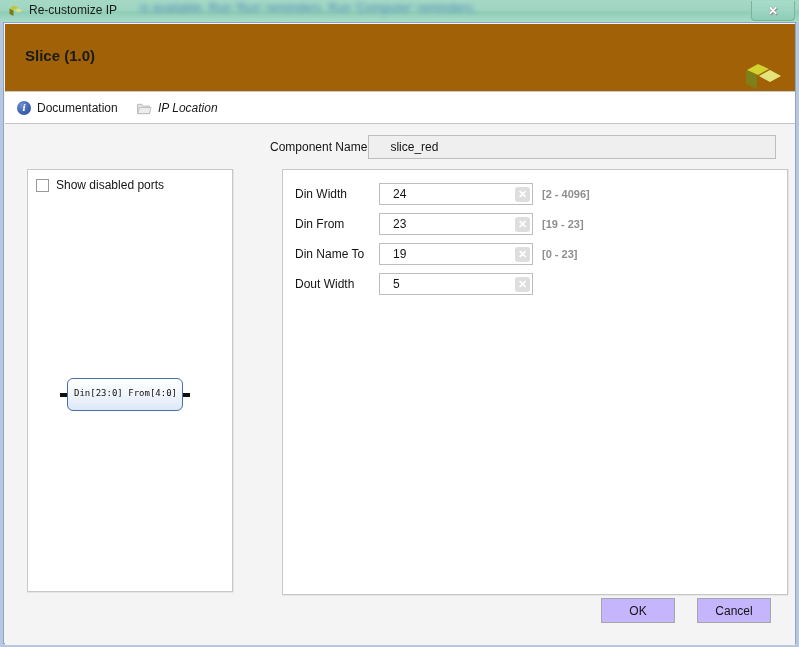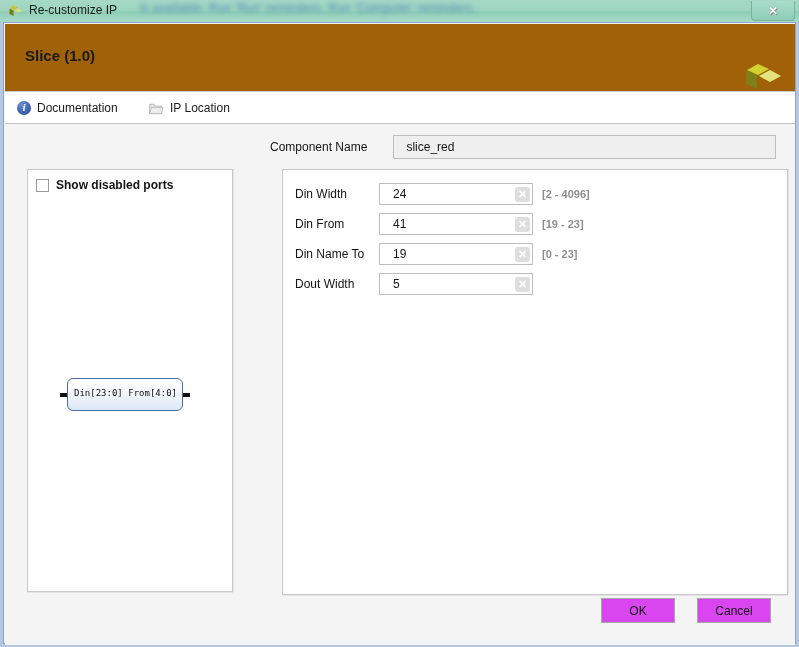--- a/index.html
+++ b/index.html
@@ -132,21 +132,21 @@
     top: 6px;
     height: 20px;
     display: flex;
     align-items: center;
     gap: 6px;
     font-size: 12px;
     color: #1a1a1a;
     white-space: nowrap;
   }
   .tool-link.doc { left: 12px; }
-  .tool-link.loc { left: 144px; color: #1a1a1a; }
+  .tool-link.loc { left: 132px; color: #1a1a1a; font-style: italic; }
 
   .info-icon {
     width: 14px; height: 14px;
     border-radius: 50%;
     background: radial-gradient(circle at 35% 28%, #6f8fd0 0%, #3f63b4 55%, #2b4a95 100%);
     color: #ffffff;
     font-family: "Liberation Serif", serif;
     font-style: italic;
     font-weight: bold;
     font-size: 11px;
@@ -172,21 +172,20 @@
     border: 1px solid #c8c8c8;
     box-shadow: 0 1px 0 #e4e4e4, 1px 0 0 #e4e4e4;
     box-sizing: border-box;
   }
   .chk-row {
     position: absolute;
     left: 8px; top: 8px;
     display: flex;
     align-items: center;
     gap: 7px;
-    font-weight: bold;
   }
   .chk-box {
     width: 13px; height: 13px;
     border: 1px solid #9a9a9a;
     background: #ffffff;
     box-sizing: border-box;
   }
   .chk-label { font-size: 12px; color: #141414; }
 
   
@@ -228,31 +227,31 @@
     position: absolute;
     left: 265px; top: 10px;
     width: 506px; height: 26px;
     display: flex;
     align-items: center;
   }
   .comp-label {
     font-size: 12px;
     color: #141414;
     white-space: nowrap;
-    margin-right: 26px;
+    margin-right: 1px;
   }
   .comp-input {
     flex: 1;
     height: 24px;
     background: #efefef;
     border: 1px solid #bdbdbd;
     box-sizing: border-box;
     display: flex;
     align-items: center;
-    padding-left: 12px;
+    padding-left: 21px;
     font-size: 12px;
     color: #141414;
   }
 
   .opts-panel {
     position: absolute;
     left: 277px; top: 45px;
     width: 506px; height: 426px;
     background: #ffffff;
     border: 1px solid #c8c8c8;
@@ -302,21 +301,21 @@
     font-size: 11px;
     color: #8e8e8e;
     white-space: nowrap;
     font-weight: bold;
   }
 
   
   .btn {
     position: absolute;
     width: 74px; height: 25px;
-    background: #d946ef;
+    background: #c4b5fd;
     border: 1px solid #a7a7a7;
     box-sizing: border-box;
     font-size: 12px;
     color: #141414;
     display: flex;
     align-items: center;
     justify-content: center;
   }
   .btn.ok     { left: 597px; top: 575px; }
   .btn.cancel { left: 693px; top: 575px; }
@@ -397,21 +396,21 @@
             <span class="param-field">
               <span>24</span>
               <span class="clear-btn">✕</span>
             </span>
             <span class="param-range">[2 - 4096]</span>
           </div>
 
           <div class="param-row" style="top:42px">
             <span class="param-label">Din From</span>
             <span class="param-field">
-              <span>41</span>
+              <span>23</span>
               <span class="clear-btn">✕</span>
             </span>
             <span class="param-range">[19 - 23]</span>
           </div>
 
           <div class="param-row" style="top:72px">
             <span class="param-label">Din Name To</span>
             <span class="param-field">
               <span>19</span>
               <span class="clear-btn">✕</span>

